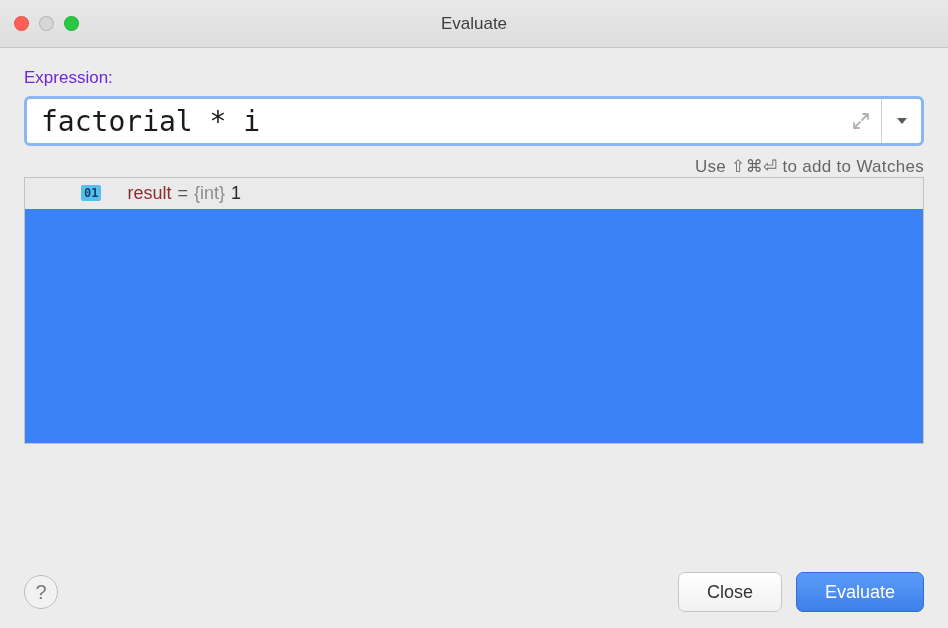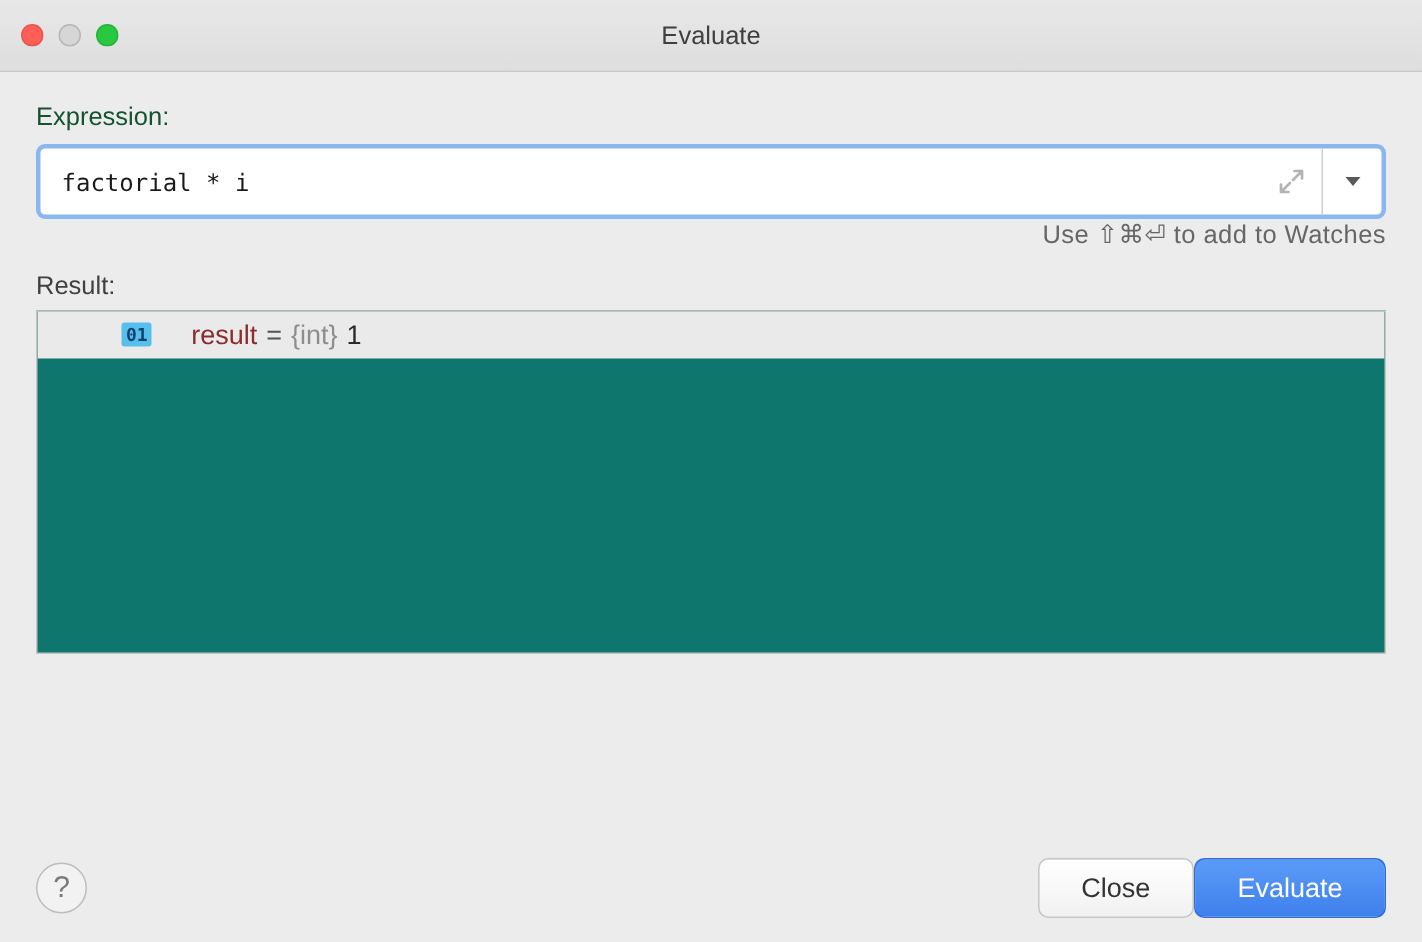--- a/index.html
+++ b/index.html
@@ -37,37 +37,37 @@
       left: 50%;
       transform: translateX(-50%);
       font-size: 17px;
       color: #3f3f3f;
     }
     .content {
       padding: 20px 24px 18px 24px;
     }
     .label {
       font-size: 17px;
-      color: #14532d;
+      color: #6d28d9;
       margin-bottom: 8px;
     }
     .expr-row {
       display: flex;
       align-items: stretch;
       border: 3px solid #8bb7f0;
       border-radius: 6px;
       background: #fff;
       height: 50px;
     }
     .expr-input {
       flex: 1;
       border: none;
       outline: none;
       font-family: "Menlo", "Consolas", monospace;
-      font-size: 16px;
+      font-size: 28px;
       padding: 0 14px;
       color: #1a1a1a;
       background: transparent;
     }
     .expr-expand {
       width: 40px;
       display: flex;
       align-items: center;
       justify-content: center;
       border-left: none;
@@ -78,32 +78,33 @@
       display: flex;
       align-items: center;
       justify-content: center;
       border-left: 1px solid #cfcfcf;
       color: #5a5a5a;
     }
     .hint {
       text-align: right;
       font-size: 17px;
       color: #666;
+      margin-top: 10px;
       letter-spacing: 0.3px;
     }
     .result-label {
       font-size: 17px;
       color: #404040;
       margin-top: 14px;
       margin-bottom: 6px;
     }
     .result-panel {
       border: 1px solid #c4c4c4;
-      background: #0f766e;
-      height: 229px;
+      background: #3b82f6;
+      height: 267px;
       overflow: auto;
     }
     .result-row {
       background: #eaeaea;
       padding: 5px 10px 5px 56px;
       display: flex;
       align-items: center;
       gap: 6px;
       font-size: 18px;
       position: relative;
@@ -140,20 +141,21 @@
       background: #f2f2f2;
       display: flex;
       align-items: center;
       justify-content: center;
       font-size: 20px;
       color: #7a7a7a;
       cursor: pointer;
     }
     .footer-buttons {
       display: flex;
+      gap: 14px;
     }
     .btn {
       height: 40px;
       padding: 0 28px;
       border-radius: 7px;
       font-size: 18px;
       cursor: pointer;
       border: 1px solid #c7c7c7;
       background: linear-gradient(#ffffff, #f1f1f1);
       color: #333;
@@ -189,21 +191,20 @@
     </div>
     <div class="expr-dropdown">
       <svg width="14" height="14" viewBox="0 0 14 14">
         <path d="M2 4 L7 10 L12 4 Z" fill="#5a5a5a"></path>
       </svg>
     </div>
   </div>
 
   <div class="hint">Use ⇧⌘⏎ to add to Watches</div>
 
-  <div class="result-label">Result:</div>
 
   <div class="result-panel">
     <div class="result-row">
       <span class="type-badge">01</span>
       <span class="var-name">result</span>
       <span class="equals">=</span>
       <span class="var-type">{int}</span>
       <span class="var-value">1</span>
     </div>
   </div>

